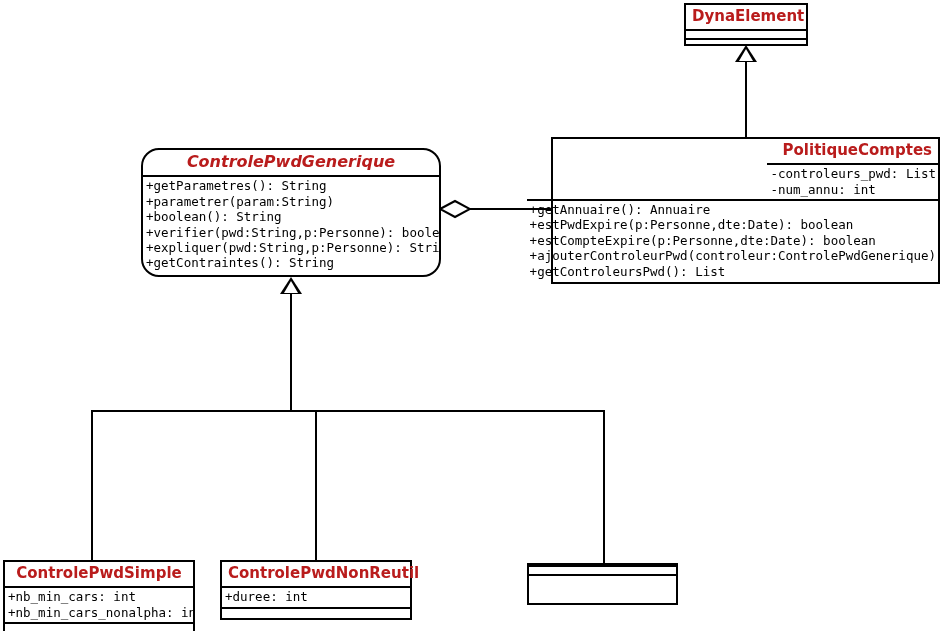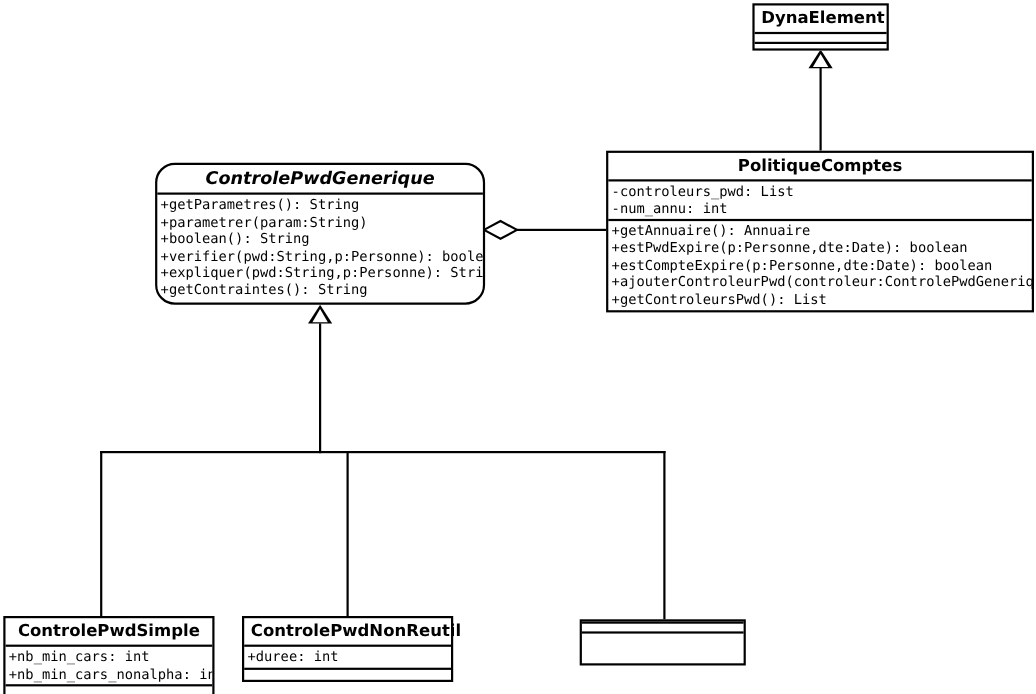--- a/index.html
+++ b/index.html
@@ -23,21 +23,21 @@
     border: 2px solid #000000;
     background: #ffffff;
     display: flex;
     flex-direction: column;
   }
   .uml-title {
     font-family: "DejaVu Sans", sans-serif;
     font-weight: bold;
     font-size: 15px;
     text-align: center;
-    color: #000000;
+    color: #b91c1c;
     padding: 3px 6px 4px 6px;
     line-height: 1.15;
     white-space: nowrap;
   }
   .uml-title.abstract {
     font-style: italic;
     font-size: 16px;
   }
   .uml-compartment {
     border-top: 2px solid #000000;
@@ -136,21 +136,21 @@
     <div class="uml-compartment grow">
       <div class="uml-feature">+getParametres(): String</div>
       <div class="uml-feature">+parametrer(param:String)</div>
       <div class="uml-feature">+boolean(): String</div>
       <div class="uml-feature">+verifier(pwd:String,p:Personne): boolean</div>
       <div class="uml-feature">+expliquer(pwd:String,p:Personne): String</div>
       <div class="uml-feature">+getContraintes(): String</div>
     </div>
   </div>
 
-  <div class="uml-class" style="left:551px; top:137px; width:389px; height:147px;">
+  <div class="uml-class" style="left:551px; top:137px; width:389px; height:147px;align-items:flex-end;">
     <div class="uml-title">PolitiqueComptes</div>
     <div class="uml-compartment">
       <div class="uml-feature">-controleurs_pwd: List</div>
       <div class="uml-feature">-num_annu: int</div>
     </div>
     <div class="uml-compartment grow">
       <div class="uml-feature">+getAnnuaire(): Annuaire</div>
       <div class="uml-feature">+estPwdExpire(p:Personne,dte:Date): boolean</div>
       <div class="uml-feature">+estCompteExpire(p:Personne,dte:Date): boolean</div>
       <div class="uml-feature">+ajouterControleurPwd(controleur:ControlePwdGenerique)</div>

